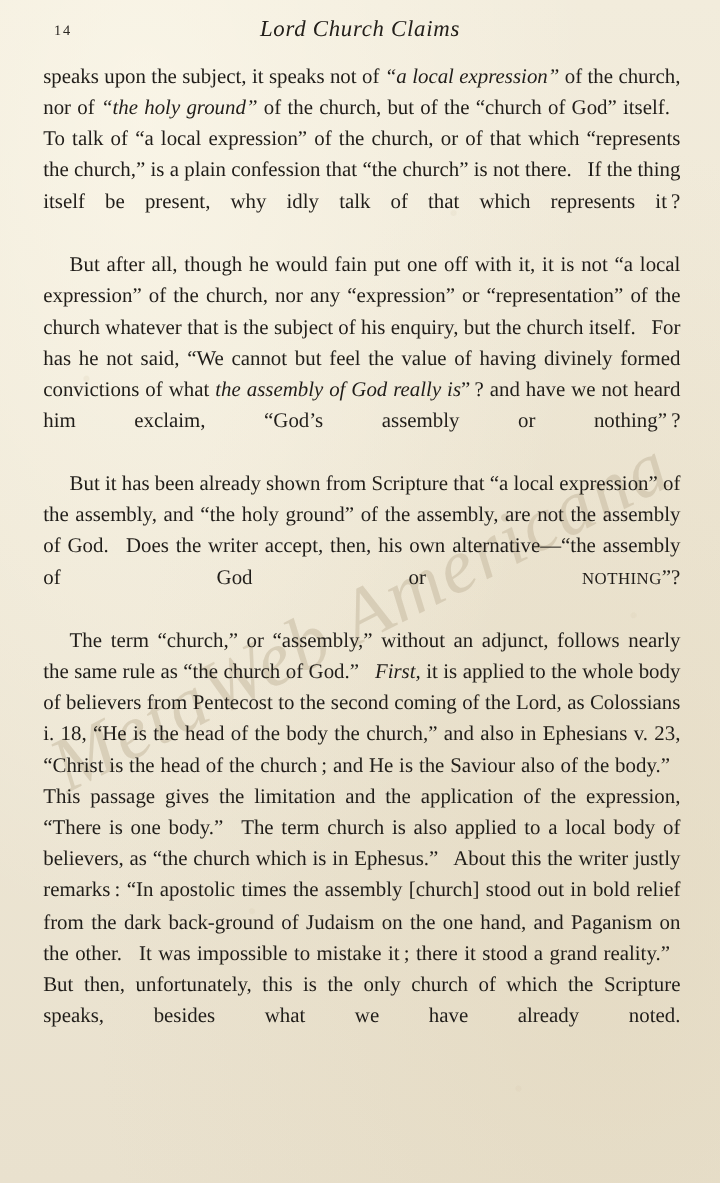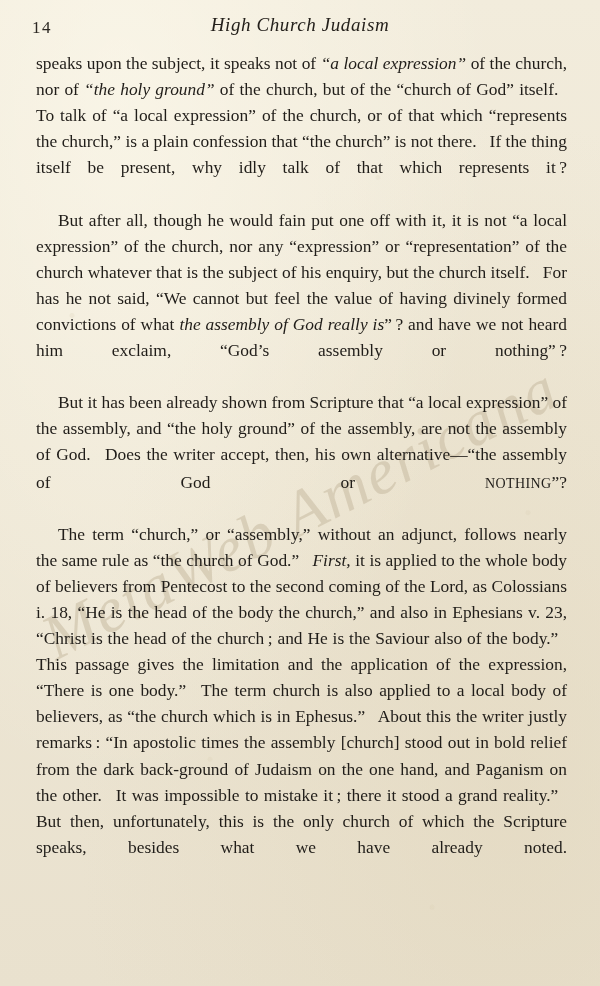--- a/index.html
+++ b/index.html
@@ -54,23 +54,23 @@
   }
   .header {
     position: absolute;
     left: 0;
     right: 0;
     top: 14px;
     height: 30px;
   }
   .folio {
     position: absolute;
-    left: 32px;
+    left: 45px;
     top: 4px;
-    font-size: 17px;
+    font-size: 12px;
     letter-spacing: 1.5px;
     color: #2b2722;
     font-family: "Liberation Serif", serif;
   }
   .running-head {
     position: absolute;
     left: 0;
     right: 0;
     top: 0;
     text-align: center;
@@ -115,21 +115,21 @@
 <body>
 
 <div class="page">
 
   <div class="paper-noise"></div>
 
   <div class="watermark">MetaWeb Americana</div>
 
   <div class="header">
     <div class="folio">14</div>
-    <div class="running-head">High Church Judaism</div>
+    <div class="running-head">Lord Church Claims</div>
   </div>
 
   <div class="body-text">
       <p class="noindent"><span>speaks upon the subject, it speaks not of </span><i>“a local expression”</i><span> of the church, nor of </span><i>“the holy ground”</i><span> of the church, but of the “church of God” itself.  To talk of “a local expression” of the church, or of that which “represents the church,” is a plain confession that “the church” is not there.  If the thing itself be present, why idly talk of that which represents it ?</span></p>
       <p><span>But after all, though he would fain put one off with it, it is not “a local expression” of the church, nor any “expression” or “representation” of the church whatever that is the subject of his enquiry, but the church itself.  For has he not said, “We cannot but feel the value of having divinely formed convictions of what </span><i>the assembly of God really is</i><span>” ? and have we not heard him exclaim, “God’s assembly or nothing” ?</span></p>
       <p><span>But it has been already shown from Scripture that “a local expression” of the assembly, and “the holy ground” of the assembly, are not the assembly of God.  Does the writer accept, then, his own alternative—“the assembly of God or </span><span class="sc">nothing</span><span>”?</span></p>
       <p><span>The term “church,” or “assembly,” without an adjunct, follows nearly the same rule as “the church of God.”  </span><i>First,</i><span> it is applied to the whole body of believers from Pentecost to the second coming of the Lord, as Colossians i. 18, “He is the head of the body the church,” and also in Ephesians v. 23, “Christ is the head of the church ; and He is the Saviour also of the body.”  This passage gives the limitation and the application of the expression, “There is one body.”  The term church is also applied to a local body of believers, as “the church which is in Ephesus.”  About this the writer justly remarks : “In apostolic times the assembly [church] stood out in bold relief from the dark back-ground of Judaism on the one hand, and Paganism on the other.  It was impossible to mistake it ; there it stood a grand reality.”  But then, unfortunately, this is the only church of which the Scripture speaks, besides what we have already noted.</span></p>
     </div>
 
 </div>

